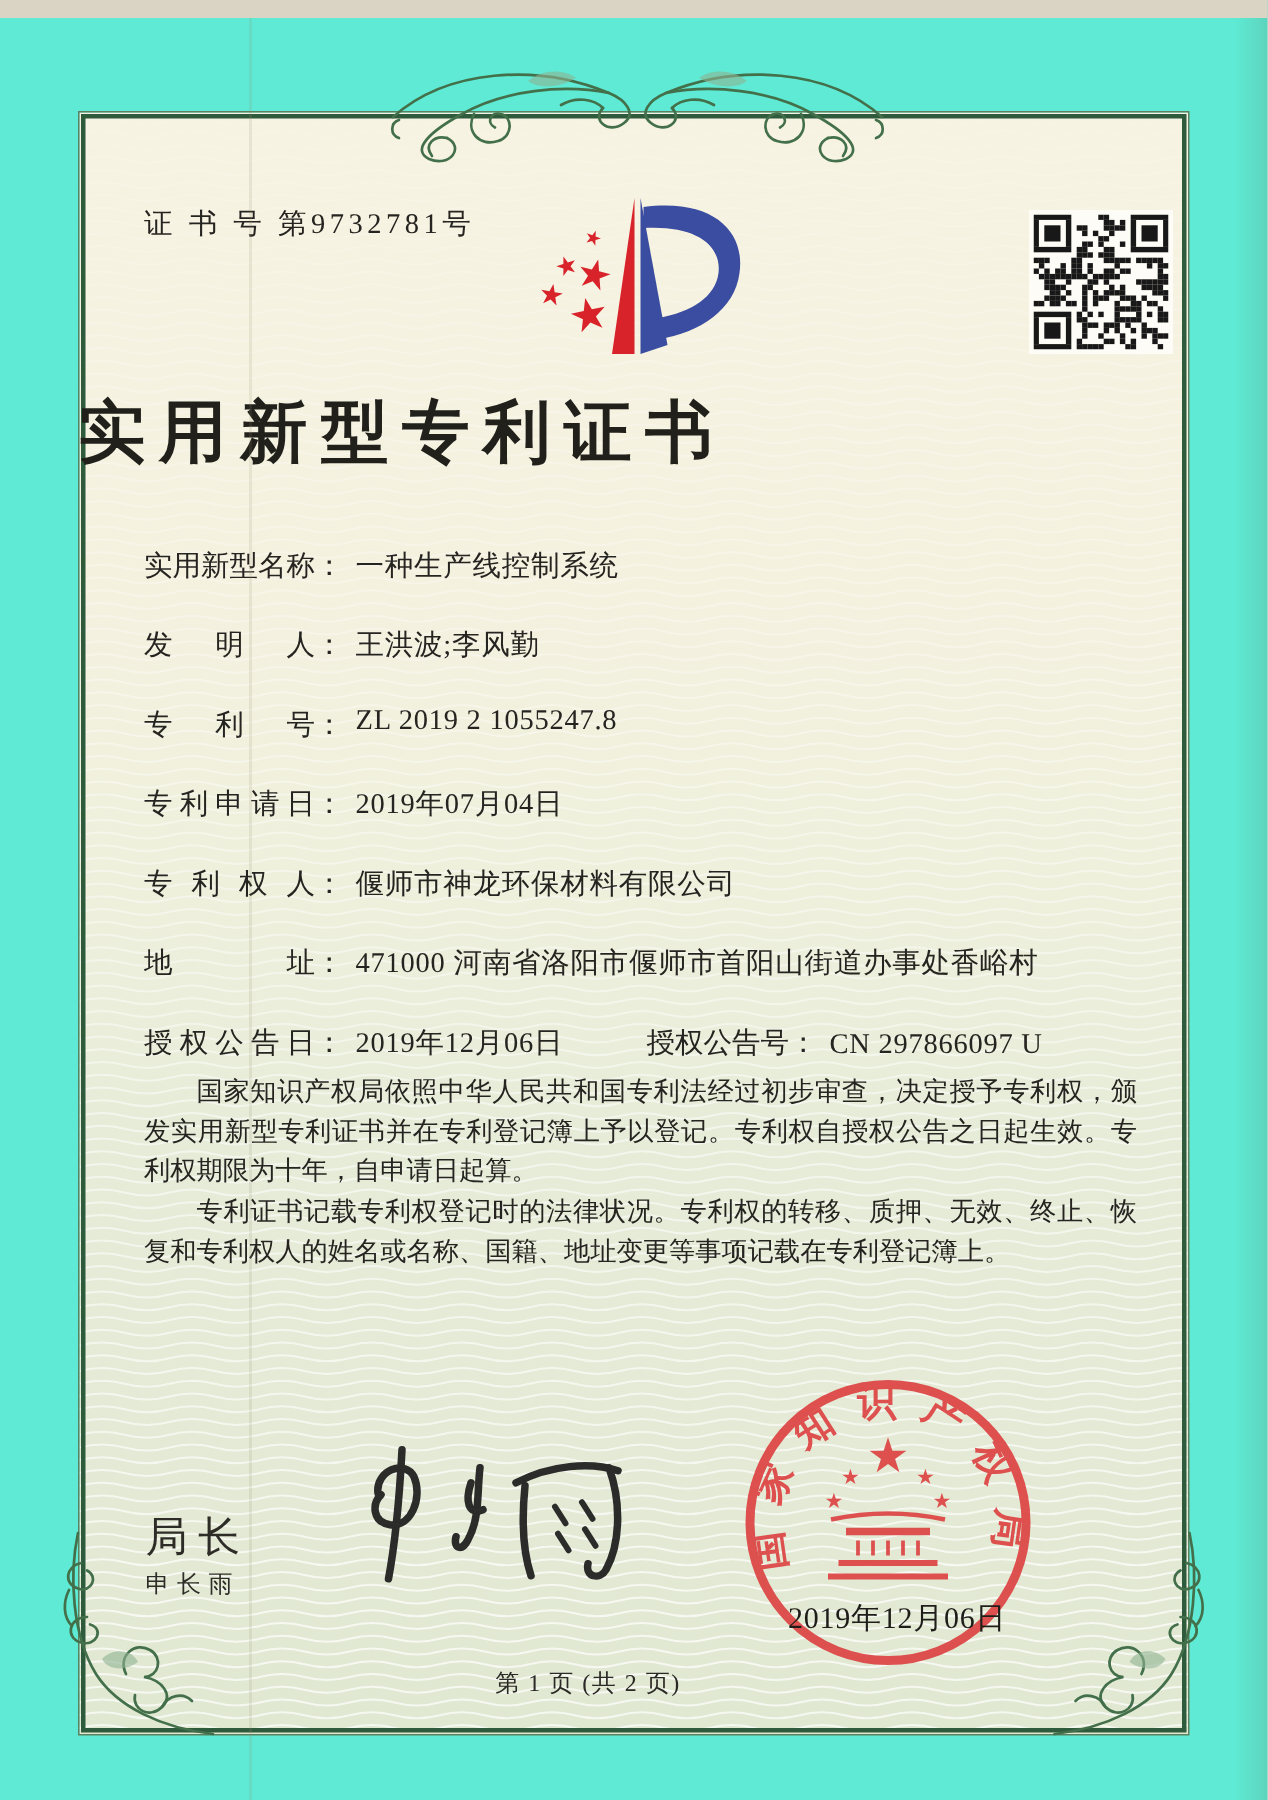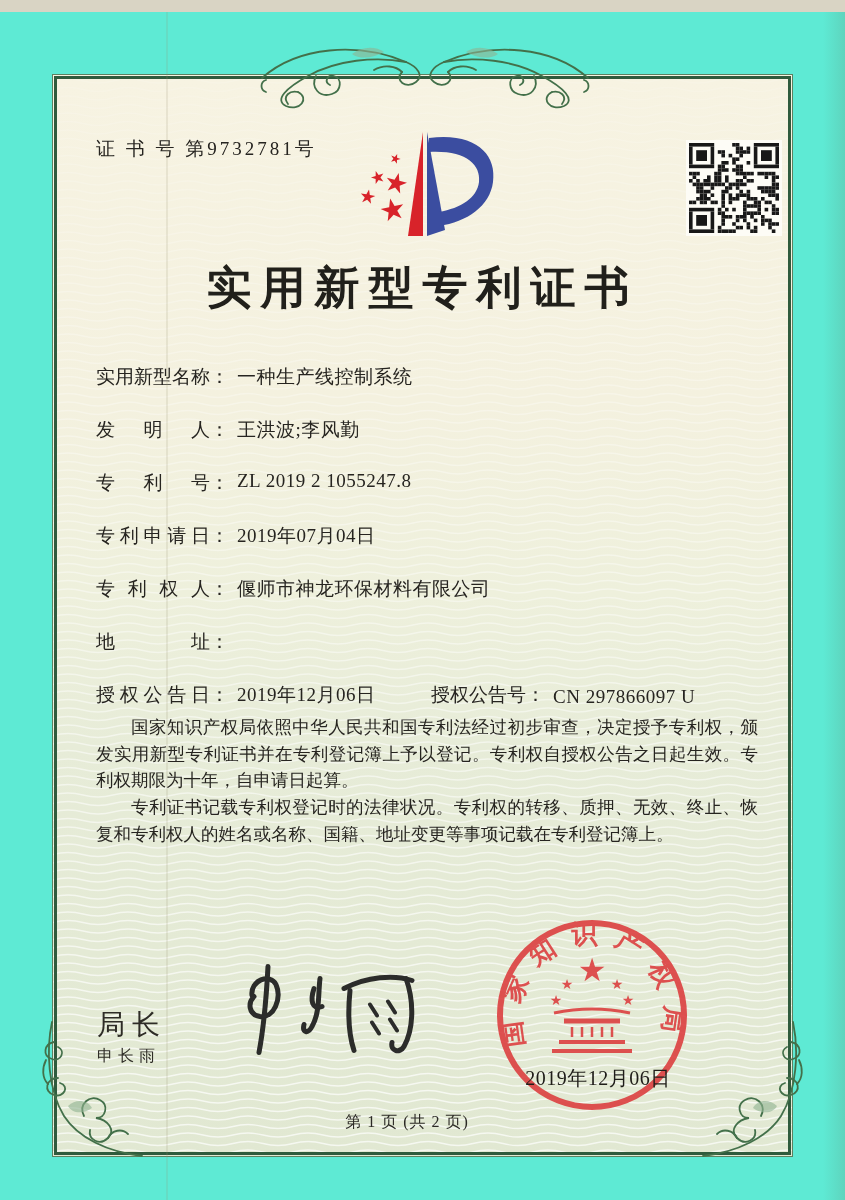--- a/index.html
+++ b/index.html
@@ -19,21 +19,21 @@
   .panel-inner-border{position:absolute;left:54px;top:64px;width:737px;height:1079px;
     border:3px solid #2f5b3d;box-sizing:border-box;pointer-events:none;}
   .waves{position:absolute;left:0;top:0;}
   
   .deco{position:absolute;left:0;top:0;width:845px;height:1200px;pointer-events:none;}
   
   .cert-no{position:absolute;left:96px;top:124px;font-size:19px;letter-spacing:3px;color:#262420;}
   .logo{position:absolute;left:335px;top:112px;}
   .qr{position:absolute;left:686px;top:128px;background:#fdfcf6;padding:3px;}
   .title{
-    position:absolute;left:52px;top:246px;width:741px;text-align:center;
+    position:absolute;left:52px;top:246px;width:741px;
     font-size:45px;font-weight:700;letter-spacing:9px;color:#21201b;
   }
   
   .fields{position:absolute;left:96px;top:352px;width:660px;}
   .field-row{position:relative;height:53px;font-size:19px;display:flex;align-items:flex-start;}
   .f-label{display:inline-block;width:114px;text-align:justify;text-align-last:justify;color:#262420;}
   .f-colon{display:inline-block;margin-right:8px;color:#262420;}
   .f-value{color:#262420;letter-spacing:0.5px;}
   .grant-right{position:absolute;left:335px;top:0;display:flex;align-items:flex-end;}
   .grant-right .f-label{width:95px;}
@@ -46,21 +46,21 @@
   .para2{top:782px;}
   
   .officer-title{position:absolute;left:97px;top:994px;font-size:28px;letter-spacing:7px;}
   .officer-name{position:absolute;left:97px;top:1034px;font-size:16px;letter-spacing:5px;}
   .signature{position:absolute;left:232px;top:946px;}
   .seal{position:absolute;left:492px;top:903px;}
   .seal-date{
     position:absolute;left:498px;top:1053px;width:200px;text-align:center;
     font-size:20px;color:#1f1d19;letter-spacing:0.5px;
   }
-  .page-info{position:absolute;left:52px;top:1100px;width:680px;text-align:center;font-size:16px;color:#2b2925;letter-spacing:1px;padding-left:15px;}
+  .page-info{position:absolute;left:52px;top:1100px;width:680px;text-align:center;font-size:16px;color:#2b2925;letter-spacing:1px;}
   .back-note{position:absolute;left:0;top:1152px;width:820px;text-align:center;font-size:17px;color:#3a382f;letter-spacing:2px;}
   
   .crease{position:absolute;left:166px;top:0;width:2px;height:1200px;background:rgba(150,140,105,0.15);}
   .edge-shadow{position:absolute;right:0;top:0;bottom:0;width:22px;
     background:linear-gradient(to right,rgba(0,0,0,0),rgba(90,80,50,0.14));}
   .bottom-shadow{position:absolute;left:0;bottom:0;width:100%;height:10px;
     background:linear-gradient(to bottom,rgba(0,0,0,0),rgba(90,80,50,0.10));}
 </style>
 </head>
 <body>
@@ -493,20 +493,21 @@
       <span class="f-value">2019年07月04日</span>
     </div>
     <div class="field-row">
       <span class="f-label">专利权人</span>
         <span class="f-colon">：</span>
       <span class="f-value">偃师市神龙环保材料有限公司</span>
     </div>
     <div class="field-row">
       <span class="f-label">地址</span>
         <span class="f-colon">：</span>
+      <span class="f-value">471000 河南省洛阳市偃师市首阳山街道办事处香峪村</span>
     </div>
     <div class="field-row">
       <span class="f-label">授权公告日</span>
         <span class="f-colon">：</span>
       <span class="f-value">2019年12月06日</span>
       <span class="grant-right">
         <span class="f-label">授权公告号</span>
           <span class="f-colon">：</span>
         <span class="f-value">CN 297866097 U</span>
       </span>

